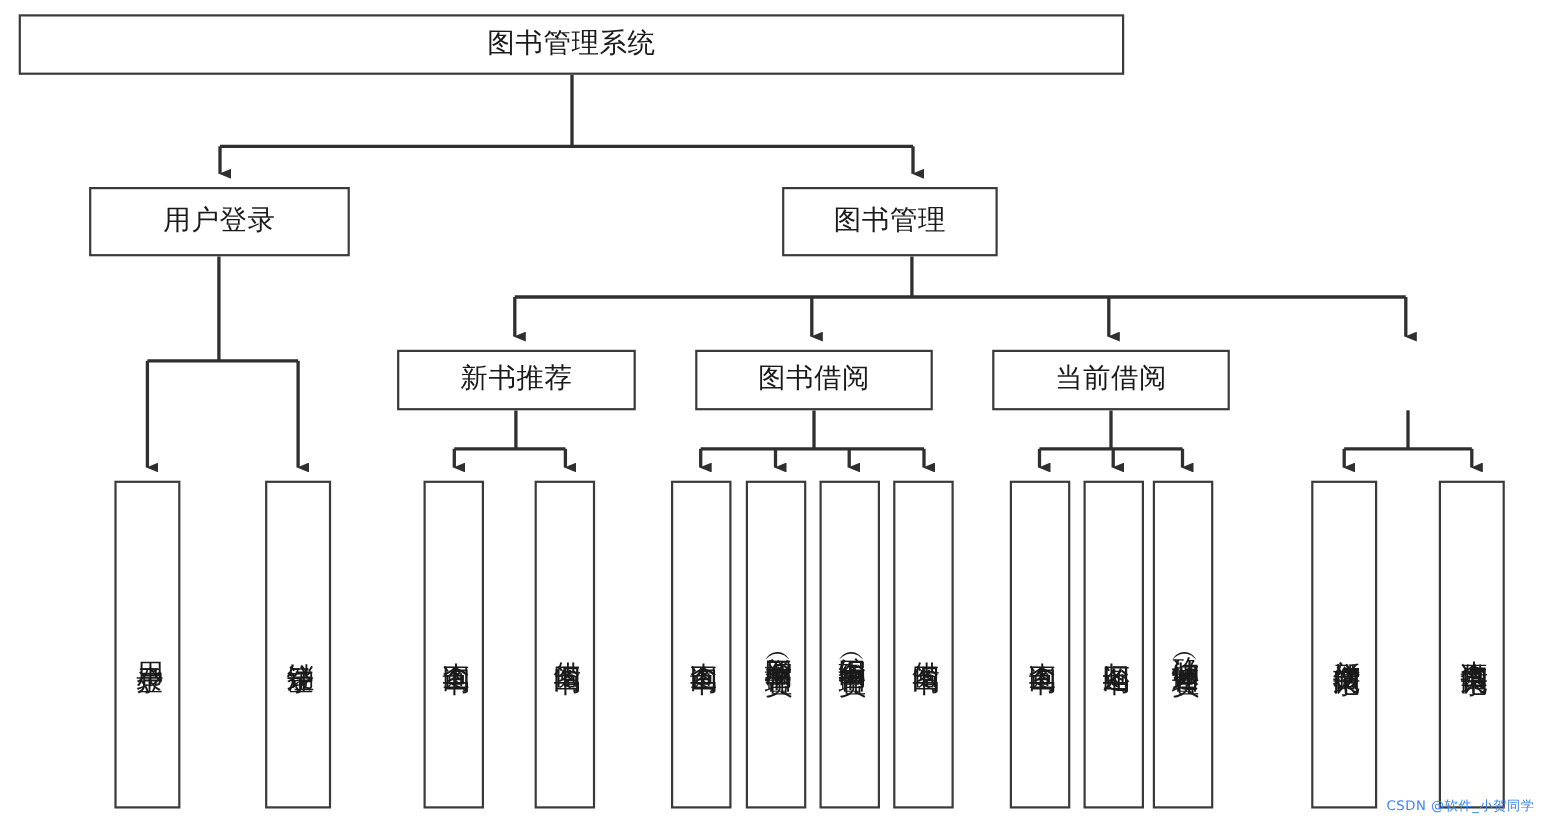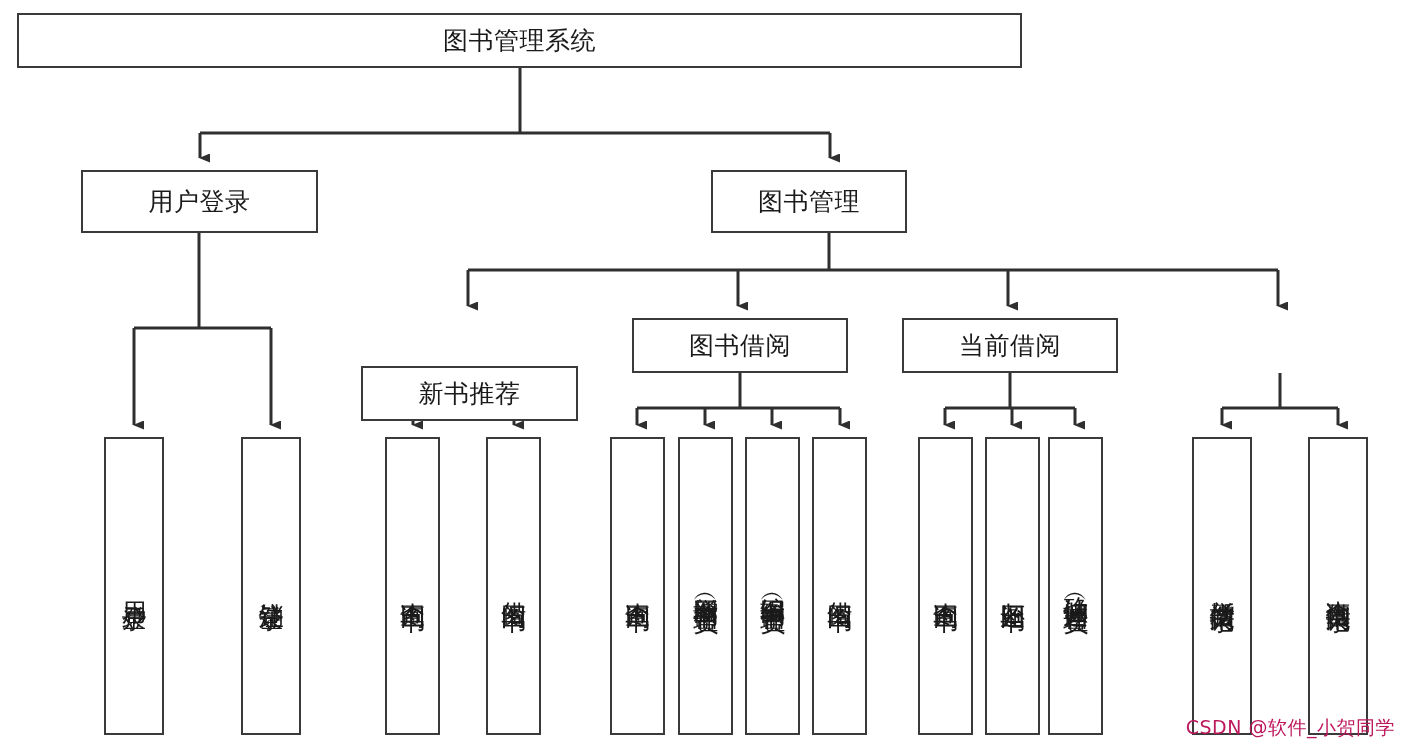--- a/index.html
+++ b/index.html
@@ -27,20 +27,21 @@
   }
   .node {
     position: absolute;
     box-sizing: border-box;
     background: #ffffff;
     border: 2.5px solid #3a3a3a;
     display: flex;
     align-items: center;
     justify-content: center;
     color: #1a1a1a;
+    font-family: Liberation Mono, monospace;
   }
   .node .label {
     display: block;
     text-align: center;
     line-height: 1.12;
     letter-spacing: 0.5px;
   }
   .node.horiz .label {
     font-size: 25px;
   }
@@ -58,22 +59,22 @@
     font-size: 25px;
     line-height: 1.18;
     letter-spacing: 2px;
     white-space: nowrap;
     max-height: 100%;
   }
   .watermark {
     position: absolute;
     right: 10px;
     bottom: 6px;
-    font-size: 19px;
-    color: #be185d;
+    font-size: 12px;
+    color: #3b82f6;
     letter-spacing: 0.5px;
     white-space: nowrap;
   }
 </style>
 </head>
 <body>
 
 <div id="canvas">
 
   <svg id="edges" viewBox="0 0 1405 747" width="1405" height="747" xmlns="http://www.w3.org/2000/svg">
@@ -123,21 +124,21 @@
     <span class="label">图书管理系统</span>
   </div>
 
   <div class="node horiz" id="node-user-login" style="left: 81px; top: 170px; width: 237px; height: 63px;">
     <span class="label">用户登录</span>
   </div>
   <div class="node horiz" id="node-book-management" style="left: 711px; top: 170px; width: 196px; height: 63px;">
     <span class="label">图书管理</span>
   </div>
 
-  <div class="node horiz" id="node-new-book-recommend" style="left: 361px; top: 318px; width: 217px; height: 55px; margin-top: 48px;">
+  <div class="node horiz" id="node-new-book-recommend" style="left: 361px; top: 318px; width: 217px; height: 55px;">
     <span class="label">新书推荐</span>
   </div>
   <div class="node horiz" id="node-current-borrow" style="left: 902px; top: 318px; width: 216px; height: 55px;">
     <span class="label">当前借阅</span>
   </div>
   <div class="node horiz" id="node-book-borrow" style="left: 632px; top: 318px; width: 216px; height: 55px;">
     <span class="label">图书借阅</span>
   </div>
 
   <div class="node vert" id="node-leaf-0" style="left: 104px; top: 437px; width: 60px; height: 298px;">

